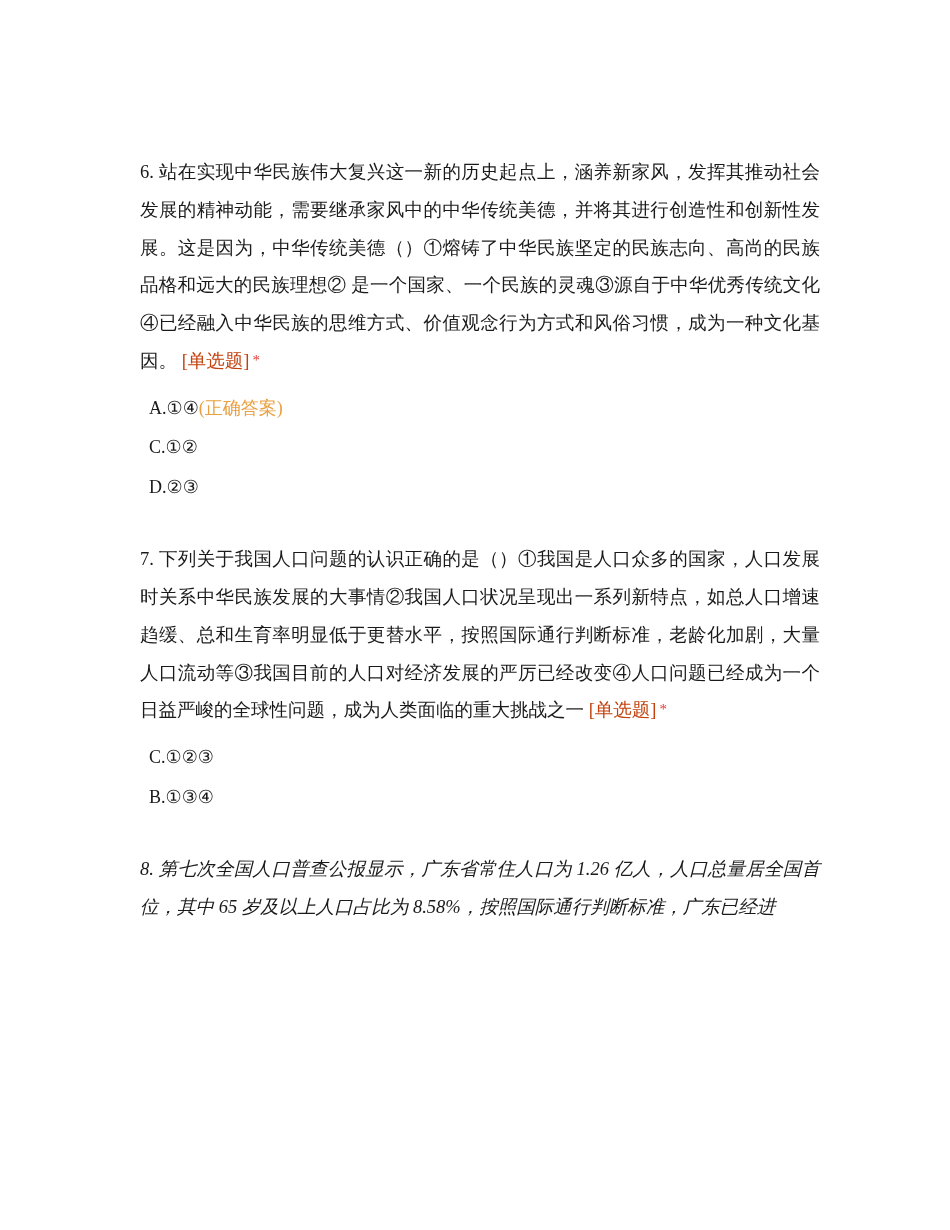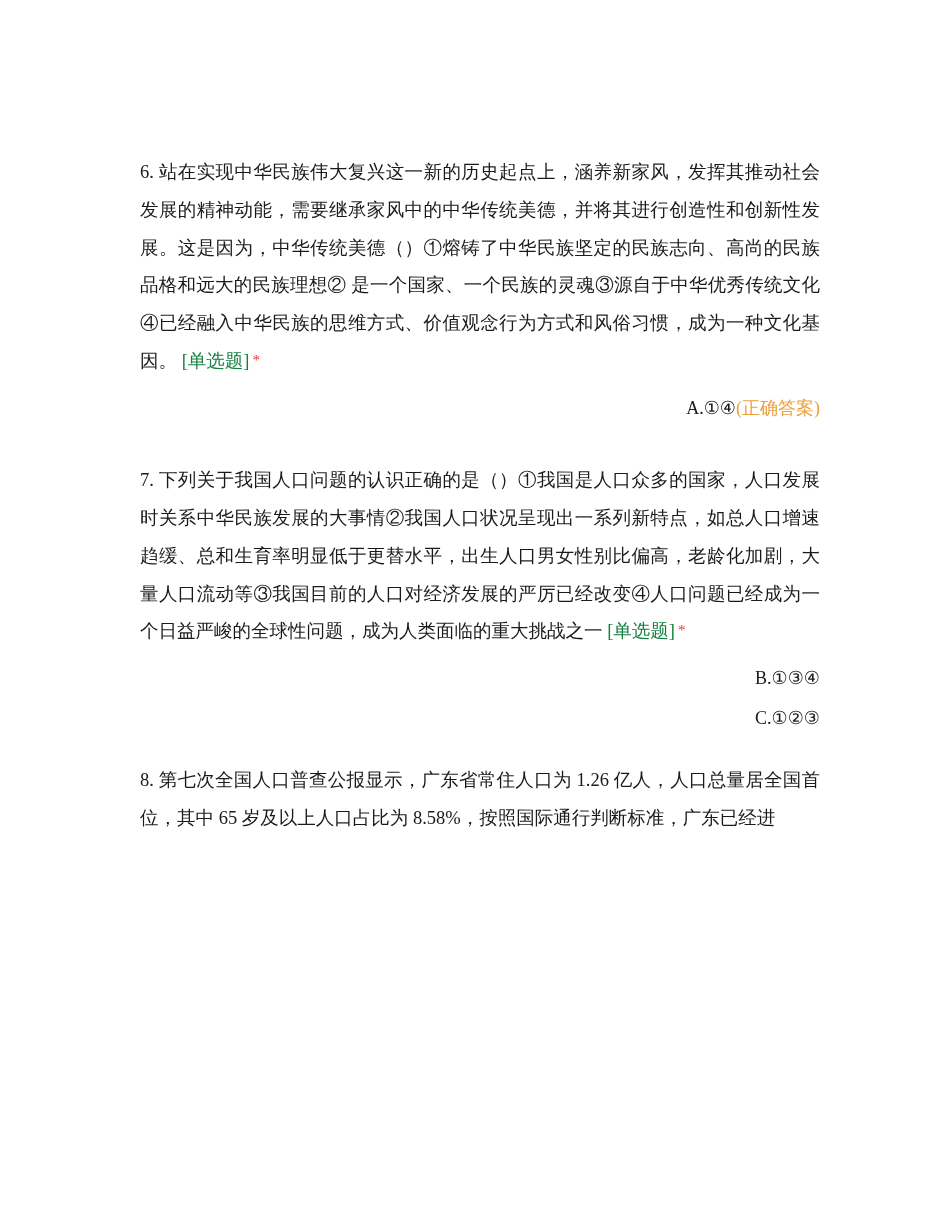--- a/index.html
+++ b/index.html
@@ -25,65 +25,66 @@
       margin: 0;
     }
     .q-text {
       font-size: 18.5px;
       line-height: 37.8px;
       margin: 0;
       letter-spacing: 0px;
       text-align: justify;
     }
     .q-type {
-      color: #15803d;
+      color: #c2410c;
     }
     .required {
       color: #e53935;
       font-size: 15px;
       margin-left: 3px;
       position: relative;
       top: -2px;
     }
     .options {
       margin: 7px 0 0 9px;
       padding: 0;
       list-style: none;
-      text-align: right;
     }
     .option {
       font-size: 18px;
       line-height: 39.5px;
       height: 39.5px;
       white-space: nowrap;
     }
     .correct {
       color: #e8a040;
     }
     .q6 { }
     .q7 { margin-top: 34px; }
-    .q8 { margin-top: 24px; }
+    .q8 { margin-top: 34px; font-style: italic; }
   </style>
 </head>
 <body>
 
 <div class="page">
 
   <div class="question q6">
     <p class="q-text"><span>6.</span> <span>站在实现中华民族伟大复兴这一新的历史起点上，涵养新家风，发挥其推动社会发展的精神动能，需要继承家风中的中华传统美德，并将其进行创造性和创新性发展。这是因为，中华传统美德（）①熔铸了中华民族坚定的民族志向、高尚的民族品格和远大的民族理想② 是一个国家、一个民族的灵魂③源自于中华优秀传统文化④已经融入中华民族的思维方式、价值观念行为方式和风俗习惯，成为一种文化基因。</span> <span class="q-type">[单选题]</span><span class="required">*</span></p>
     <ul class="options">
       <li class="option"><span>A.①④</span><span class="correct">(正确答案)</span></li>
+      <li class="option"><span>C.①②</span></li>
+      <li class="option"><span>D.②③</span></li>
     </ul>
   </div>
 
   <div class="question q7">
-    <p class="q-text"><span>7.</span> <span>下列关于我国人口问题的认识正确的是（）①我国是人口众多的国家，人口发展时关系中华民族发展的大事情②我国人口状况呈现出一系列新特点，如总人口增速趋缓、总和生育率明显低于更替水平，出生人口男女性别比偏高，老龄化加剧，大量人口流动等③我国目前的人口对经济发展的严厉已经改变④人口问题已经成为一个日益严峻的全球性问题，成为人类面临的重大挑战之一</span> <span class="q-type">[单选题]</span><span class="required">*</span></p>
+    <p class="q-text"><span>7.</span> <span>下列关于我国人口问题的认识正确的是（）①我国是人口众多的国家，人口发展时关系中华民族发展的大事情②我国人口状况呈现出一系列新特点，如总人口增速趋缓、总和生育率明显低于更替水平，按照国际通行判断标准，老龄化加剧，大量人口流动等③我国目前的人口对经济发展的严厉已经改变④人口问题已经成为一个日益严峻的全球性问题，成为人类面临的重大挑战之一</span> <span class="q-type">[单选题]</span><span class="required">*</span></p>
     <ul class="options">
+      <li class="option"><span>C.①②③</span></li>
       <li class="option"><span>B.①③④</span></li>
-      <li class="option"><span>C.①②③</span></li>
     </ul>
   </div>
 
   <div class="question q8">
     <p class="q-text"><span>8.</span> <span>第七次全国人口普查公报显示，广东省常住人口为 1.26 亿人，人口总量居全国首位，其中 65 岁及以上人口占比为 8.58%，按照国际通行判断标准，广东已经进</span></p>
   </div>
 
 </div>
 
 </body></html>

